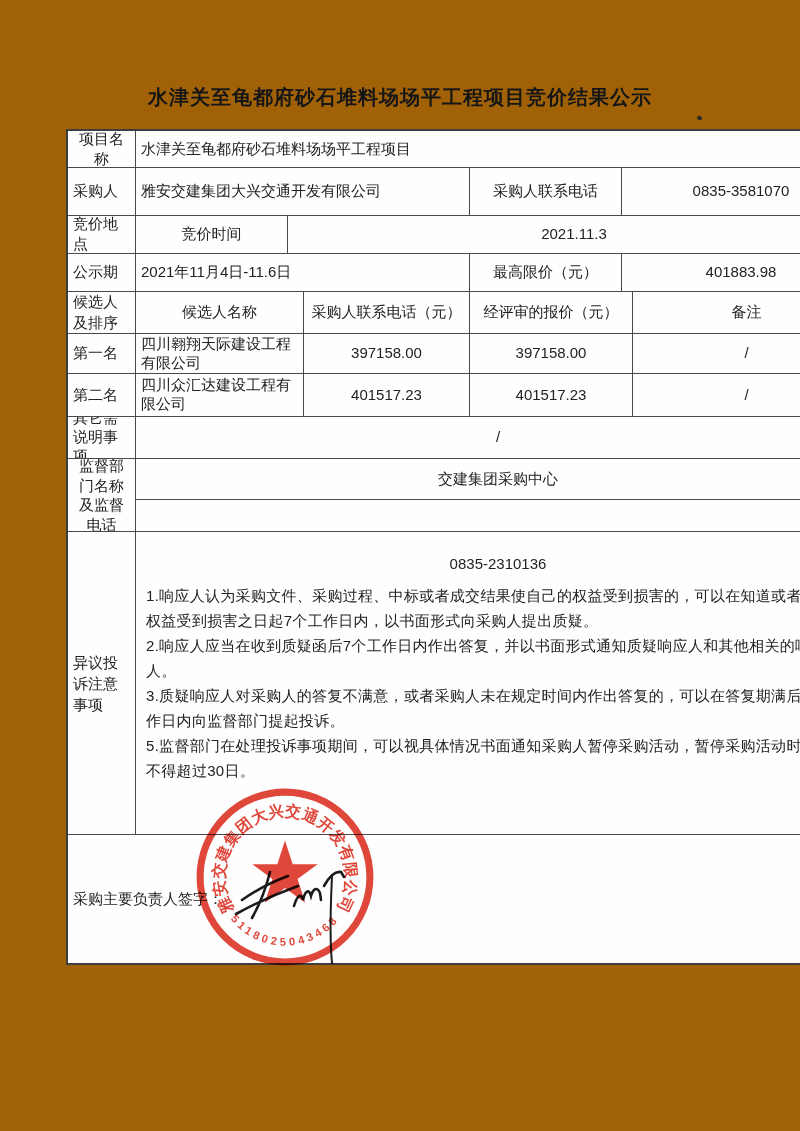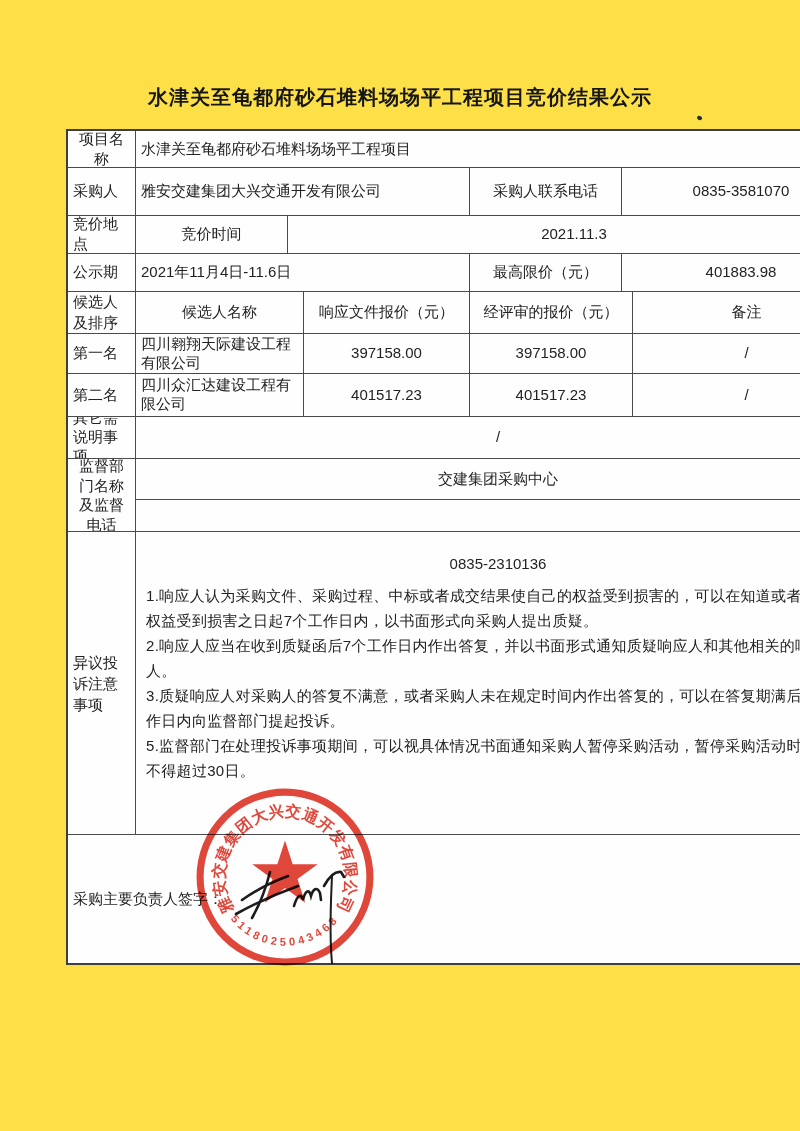--- a/index.html
+++ b/index.html
@@ -1,18 +1,18 @@
 <!DOCTYPE html>
 <html><head>
 <meta charset="utf-8">
 <style>
   * { margin:0; padding:0; box-sizing:border-box; }
   html,body { width:800px; height:1131px; background:#ffffff; }
   body { font-family:"Liberation Sans","DejaVu Sans",sans-serif; color:#1e1e1e; position:relative; }
-  .page { position:absolute; inset:0; background:#fde047; overflow:hidden;text-decoration:underline; }
+  .page { position:absolute; inset:0; background:#a16207; overflow:hidden;text-decoration:underline; }
 
   .doc-title { position:absolute; top:84px; left:0; width:100%; text-align:center;
     font-size:20px; font-weight:bold; letter-spacing:1px; color:#161616; }
 
   .ink-dot { position:absolute; left:697px; top:116px; width:5px; height:4px;
     background:#2c2c2c; border-radius:50% 40% 60% 50%; transform:rotate(25deg); }
 
   .doc-table { position:absolute; left:66px; top:129px; width:796px; height:836px;
     border:2px solid #3e3e3e; background:#fefefe; display:flex; flex-direction:column;
     font-size:15px; color:#222; }
@@ -81,21 +81,21 @@
     <div class="trow" style="height:38px">
       <div class="cell colA left">公示期</div>
       <div class="cell w-value left">2021年11月4日-11.6日</div>
       <div class="cell w-label2 center">最高限价（元）</div>
       <div class="cell grow center">401883.98</div>
     </div>
 
     <div class="trow" style="height:42px">
       <div class="cell colA left">候选人及排序</div>
       <div class="cell w-name center">候选人名称</div>
-      <div class="cell w-price1 center">响应文件报价（元）</div>
+      <div class="cell w-price1 center">采购人联系电话（元）</div>
       <div class="cell w-price2 center">经评审的报价（元）</div>
       <div class="cell grow center">备注</div>
     </div>
 
     <div class="trow" style="height:40px">
       <div class="cell colA left">第一名</div>
       <div class="cell w-name left" style="line-height:1.25">四川翱翔天际建设工程有限公司</div>
       <div class="cell w-price1 center">397158.00</div>
       <div class="cell w-price2 center">397158.00</div>
       <div class="cell grow center">/</div>

